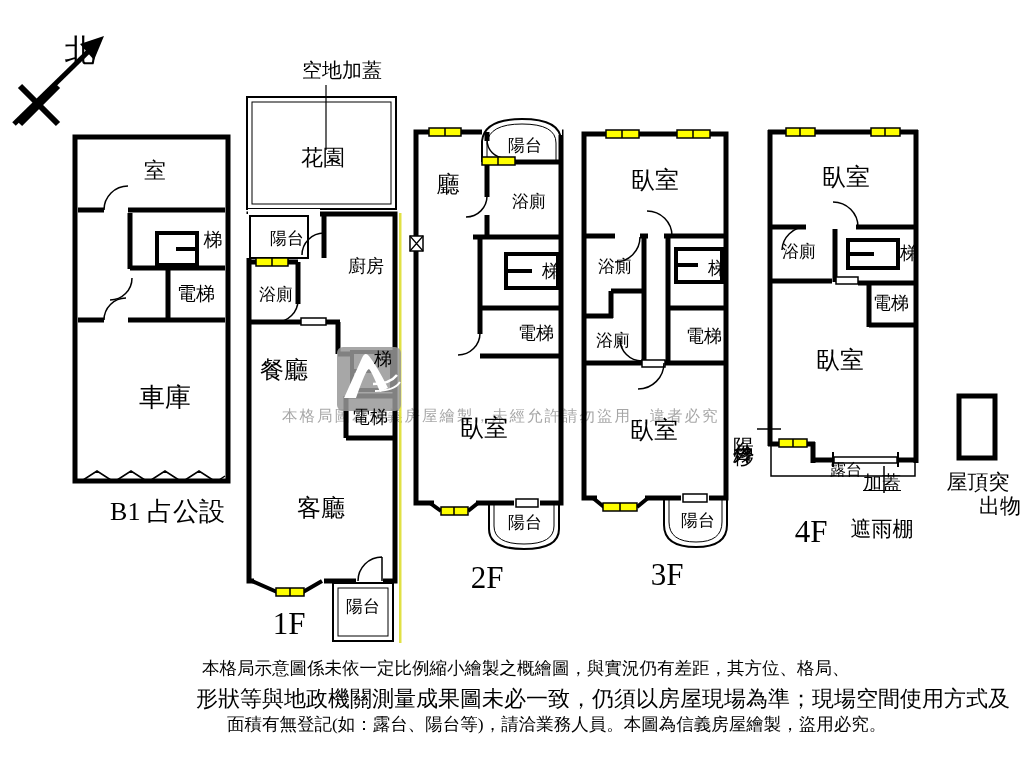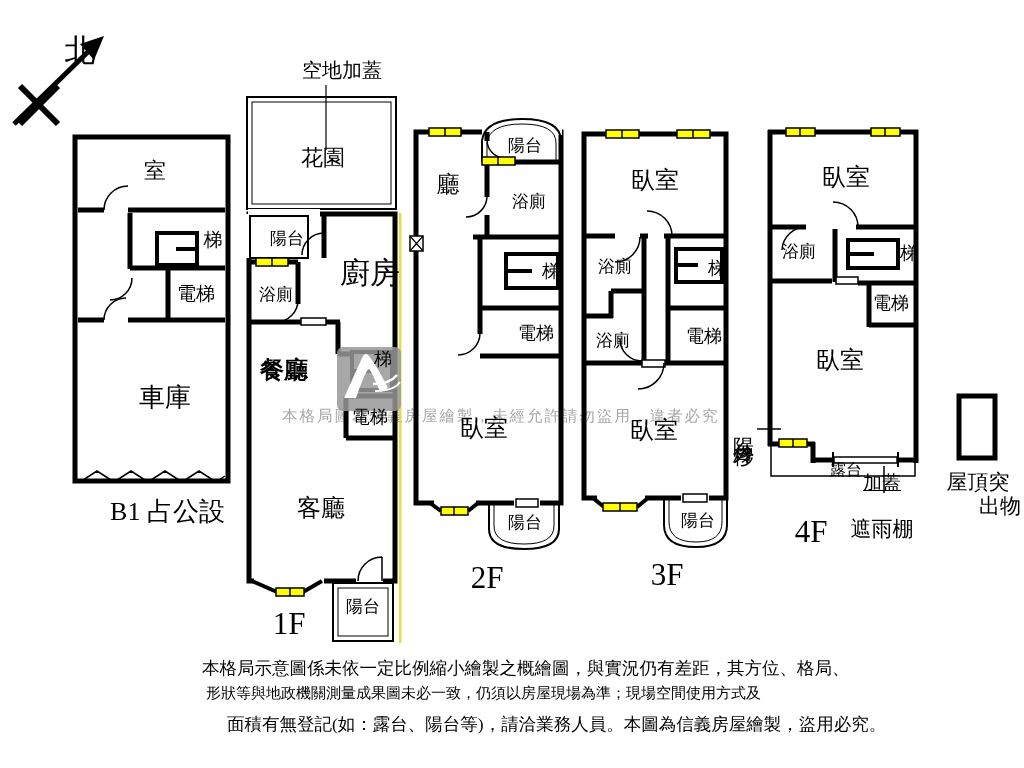--- a/index.html
+++ b/index.html
@@ -196,23 +196,23 @@
     <div class="lb" style="left:201px;top:229px;width:24px;font-size:19px;">梯</div>
     <div class="lb" style="left:170px;top:283px;width:52px;font-size:19px;">電梯</div>
     <div class="lb" style="left:111px;top:383px;width:80px;font-size:26px;text-align:right;">車庫</div>
     <div class="lb" style="left:95px;top:497px;width:145px;font-size:26px;">B1 占公設</div>
   </div>
 
   <div>
     <div class="lb" style="left:270px;top:59px;width:112px;font-size:20px;text-align:right;">空地加蓋</div>
     <div class="lb" style="left:283px;top:146px;width:80px;font-size:22px;">花園</div>
     <div class="lb" style="left:264px;top:229px;width:46px;font-size:17px;">陽台</div>
-    <div class="lb" style="left:340px;top:256px;width:52px;font-size:30px;">廚房</div>
+    <div class="lb" style="left:340px;top:256px;width:52px;font-size:18px;">廚房</div>
     <div class="lb" style="left:254px;top:285px;width:44px;font-size:17px;">浴廁</div>
-    <div class="lb" style="left:250px;top:357px;width:68px;font-size:24px;font-weight:bold;">餐廳</div>
+    <div class="lb" style="left:250px;top:357px;width:68px;font-size:24px;">餐廳</div>
     <div class="lb" style="left:371px;top:349px;width:24px;font-size:18px;">梯</div>
     <div class="lb" style="left:345px;top:407px;width:50px;font-size:18px;">電梯</div>
     <div class="lb" style="left:281px;top:495px;width:80px;font-size:24px;">客廳</div>
     <div class="lb" style="left:340px;top:597px;width:46px;font-size:17px;">陽台</div>
     <div class="lb" style="left:263px;top:607px;width:52px;font-size:31px;">1F</div>
   </div>
 
   <div>
     <div class="lb" style="left:434px;top:172px;width:28px;font-size:23px;">廳</div>
     <div class="lb" style="left:503px;top:136px;width:44px;font-size:17px;">陽台</div>
@@ -248,17 +248,17 @@
     <div class="lb" style="left:785px;top:515px;width:52px;font-size:31px;">4F</div>
   </div>
 
   <div>
     <div class="lb" style="left:938px;top:471px;width:80px;font-size:21px;">屋頂突</div>
     <div class="lb" style="left:960px;top:495px;width:80px;font-size:21px;">出物</div>
   </div>
 
   <div>
     <div class="disc" style="left:202px;top:656px;font-size:17.5px;">本格局示意圖係未依一定比例縮小繪製之概繪圖，與實況仍有差距，其方位、格局、</div>
-    <div class="disc" style="left:206px;top:684px;font-size:15px;">形狀等與地政機關測量成果圖未必一致，仍須以房屋現場為準；現場空間使用方式及</div>
+    <div class="disc" style="left:196px;top:684px;font-size:22px;">形狀等與地政機關測量成果圖未必一致，仍須以房屋現場為準；現場空間使用方式及</div>
     <div class="disc" style="left:202px;top:712px;font-size:17.5px;margin-left:25px;">面積有無登記(如：露台、陽台等)，請洽業務人員。本圖為信義房屋繪製，盜用必究。</div>
   </div>
 
 </div>
 
 </body></html>

